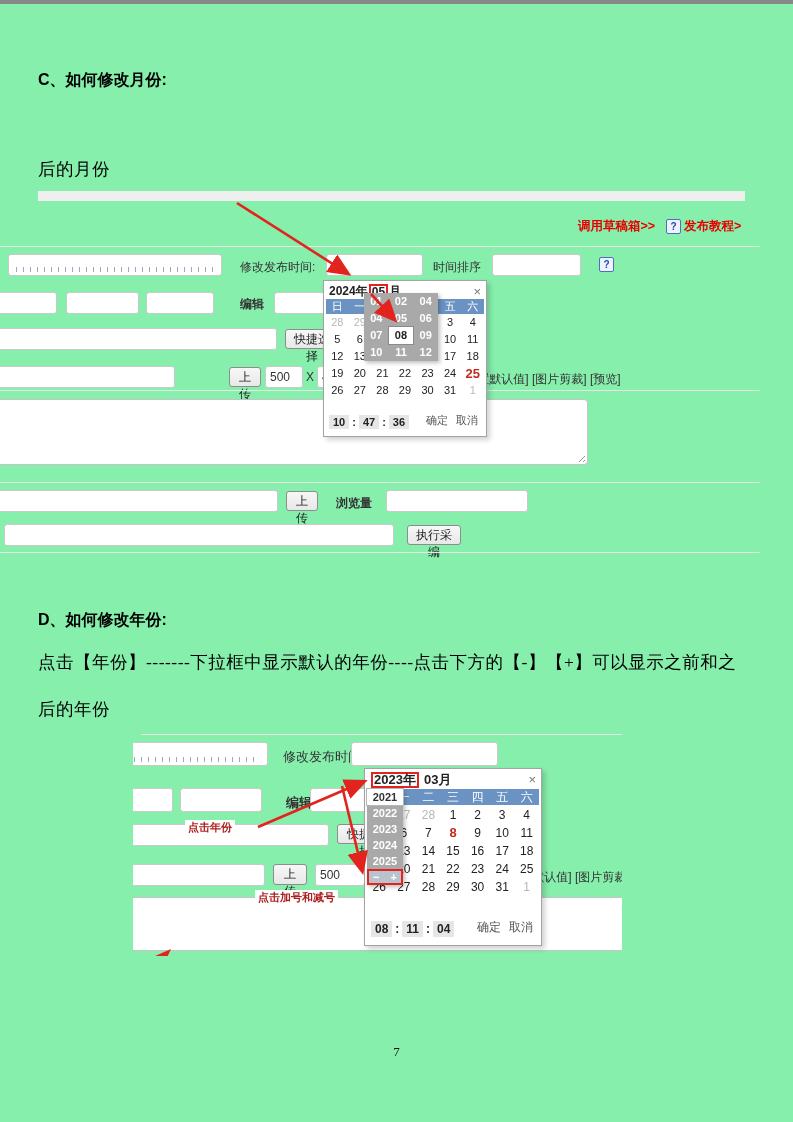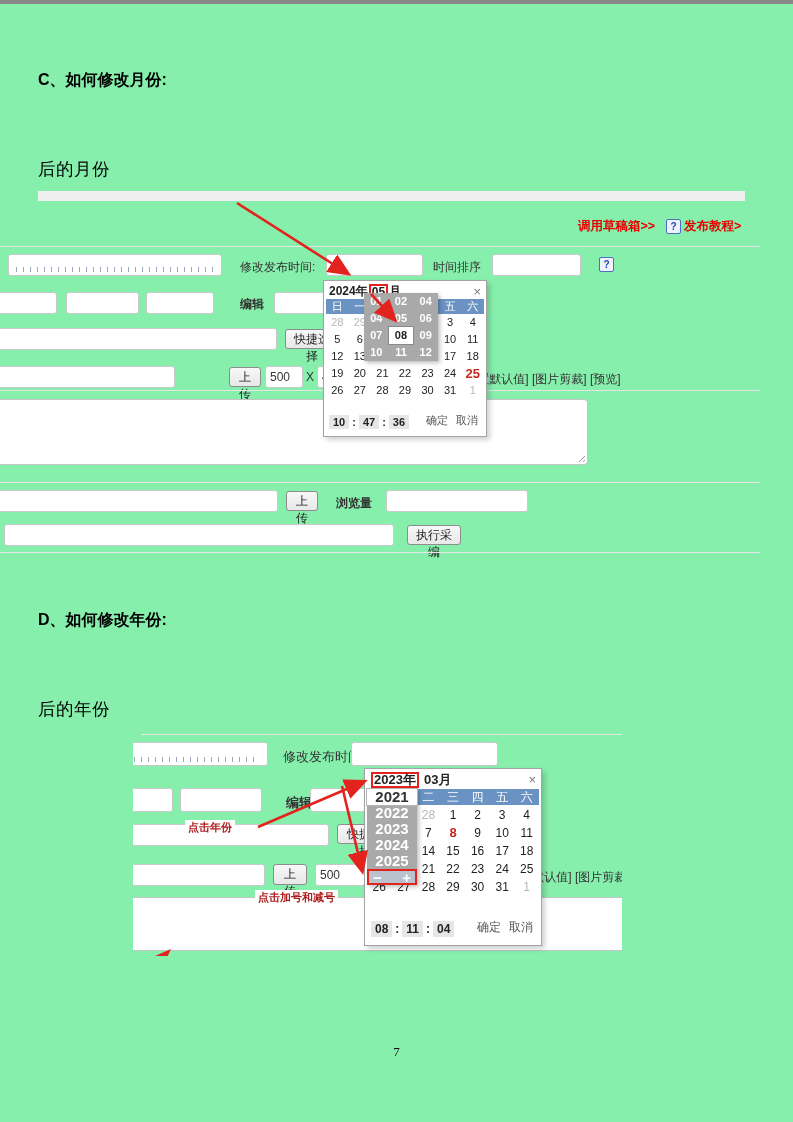--- a/index.html
+++ b/index.html
@@ -198,20 +198,21 @@
         <marker id="ah1" markerWidth="9" markerHeight="8" refX="7" refY="4" orient="auto">
           <polygon points="0,0 9,4 0,8" fill="#e2231e"></polygon>
         </marker>
       </defs>
       <line x1="237" y1="14" x2="347" y2="84" stroke="#e2231e" stroke-width="2.6" marker-end="url(#ah1)"></line>
       <line x1="371" y1="105" x2="394" y2="130" stroke="#e2231e" stroke-width="2.6" marker-end="url(#ah1)"></line>
     </svg>
   </div>
 
   <div class="abs doc-h" style="left:38px;top:606px;">D、如何修改年份:</div>
+  <div class="abs doc-p" style="left:38px;top:646px;width:730px;">点击【年份】-------下拉框中显示默认的年份----点击下方的【-】【+】可以显示之前和之</div>
   <div class="abs doc-p" style="left:38px;top:693px;">后的年份</div>
 
   <div class="abs shot" style="left:133px;top:720px;width:489px;height:232px;overflow:hidden;">
     <div class="abs sep" style="left:8px;top:10px;width:481px;"></div>
 
     <input class="abs input ruler" style="left: -42px; top: 18px; width: 177px; height: 24px;">
     <span class="abs lbl" style="left:150px;top:24px;font-size:13px;">修改发布时间:</span>
     <input class="abs input" style="left: 218px; top: 18px; width: 147px; height: 24px;">
 
     <input class="abs input" style="left: -42px; top: 64px; width: 82px; height: 24px;">
@@ -277,21 +278,21 @@
           <span class="cell">24</span>
           <span class="cell">25</span>
           <span class="cell">26</span>
           <span class="cell">27</span>
           <span class="cell">28</span>
           <span class="cell">29</span>
           <span class="cell">30</span>
           <span class="cell">31</span>
           <span class="cell m">1</span>
         </div>
-      <div class="yovl" style="left:2px;top:20px;width:50px;font-size:15px;">
+      <div class="yovl" style="left:2px;top:20px;width:36px;font-size:11px;">
         <div>
             <span class="cell first">2021</span>
             <span class="cell">2022</span>
             <span class="cell">2023</span>
             <span class="cell">2024</span>
             <span class="cell">2025</span>
           </div>
         <div class="mp">
           <span>−</span>
           <span>+</span>

